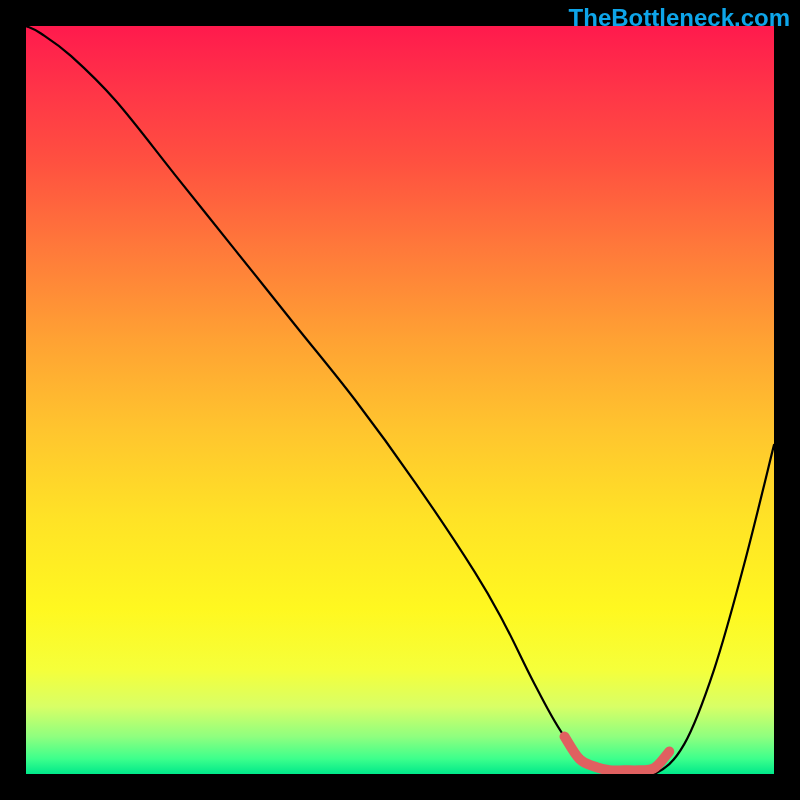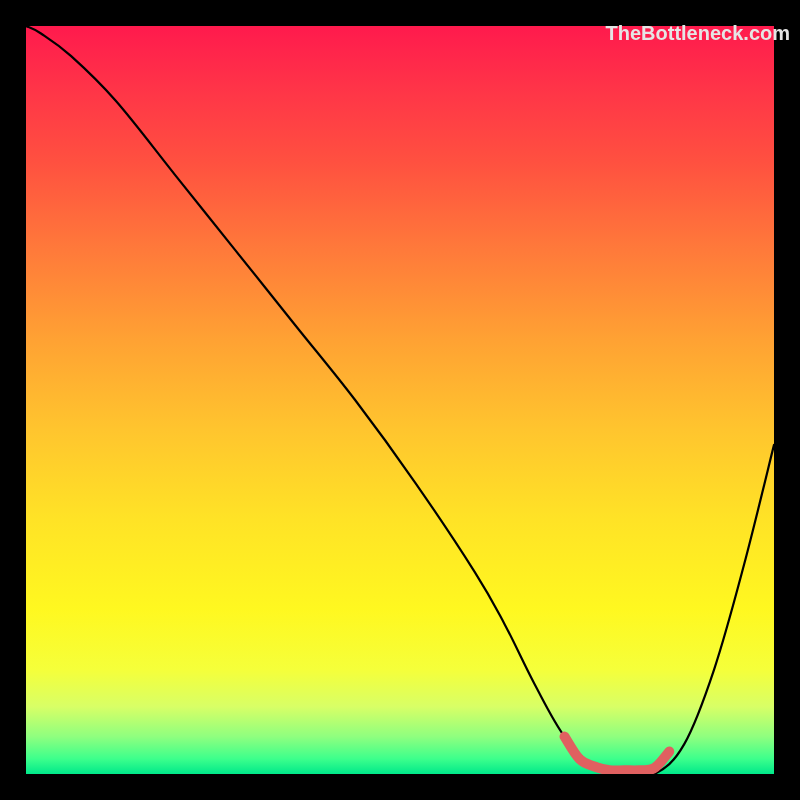--- a/index.html
+++ b/index.html
@@ -6,24 +6,24 @@
   body {
     width: 800px;
     height: 800px;
     background: #000;
     position: relative;
     font-family: Arial, sans-serif;
     overflow: hidden;
   }
   .watermark {
     position: absolute;
-    top: 22px;
+    top: 4px;
     right: 10px;
-    color: #e5e5e5;
-    font-size: 20px;
+    color: #0ea5e9;
+    font-size: 24px;
     font-weight: 600;
     z-index: 10;
   }
   .plot-area {
     position: absolute;
     left: 26px;
     top: 26px;
     width: 748px;
     height: 748px;
   }

